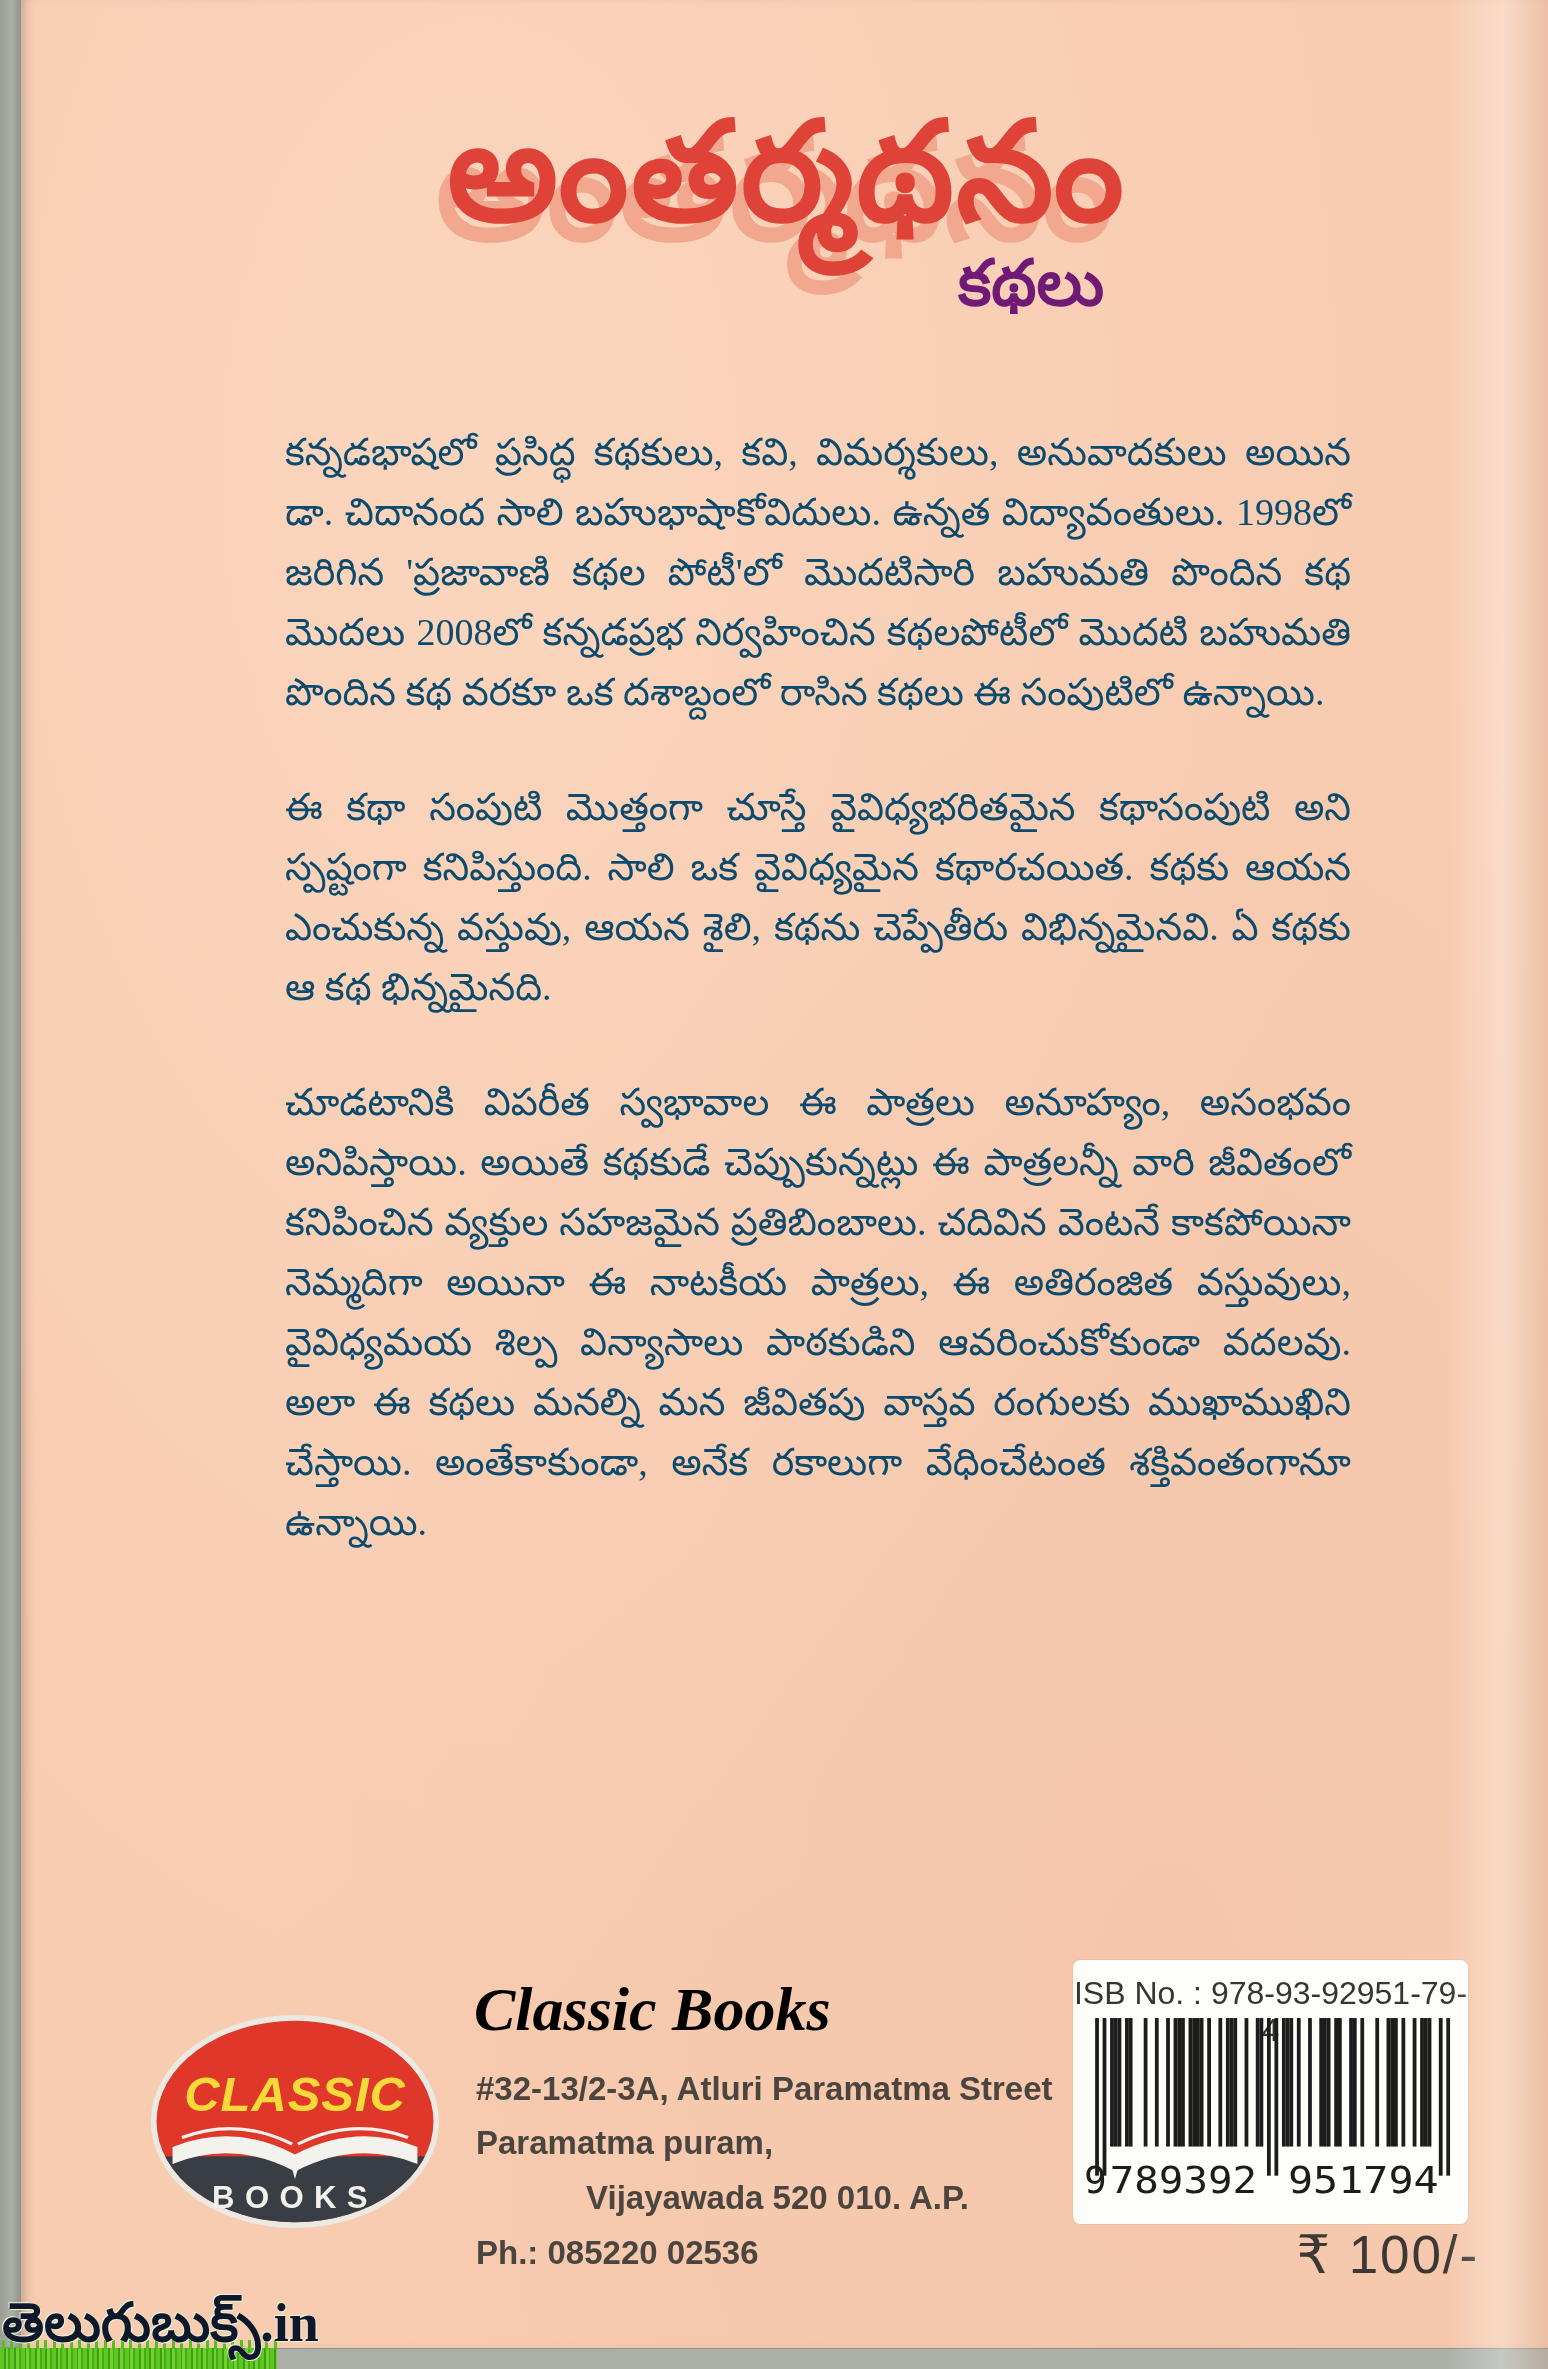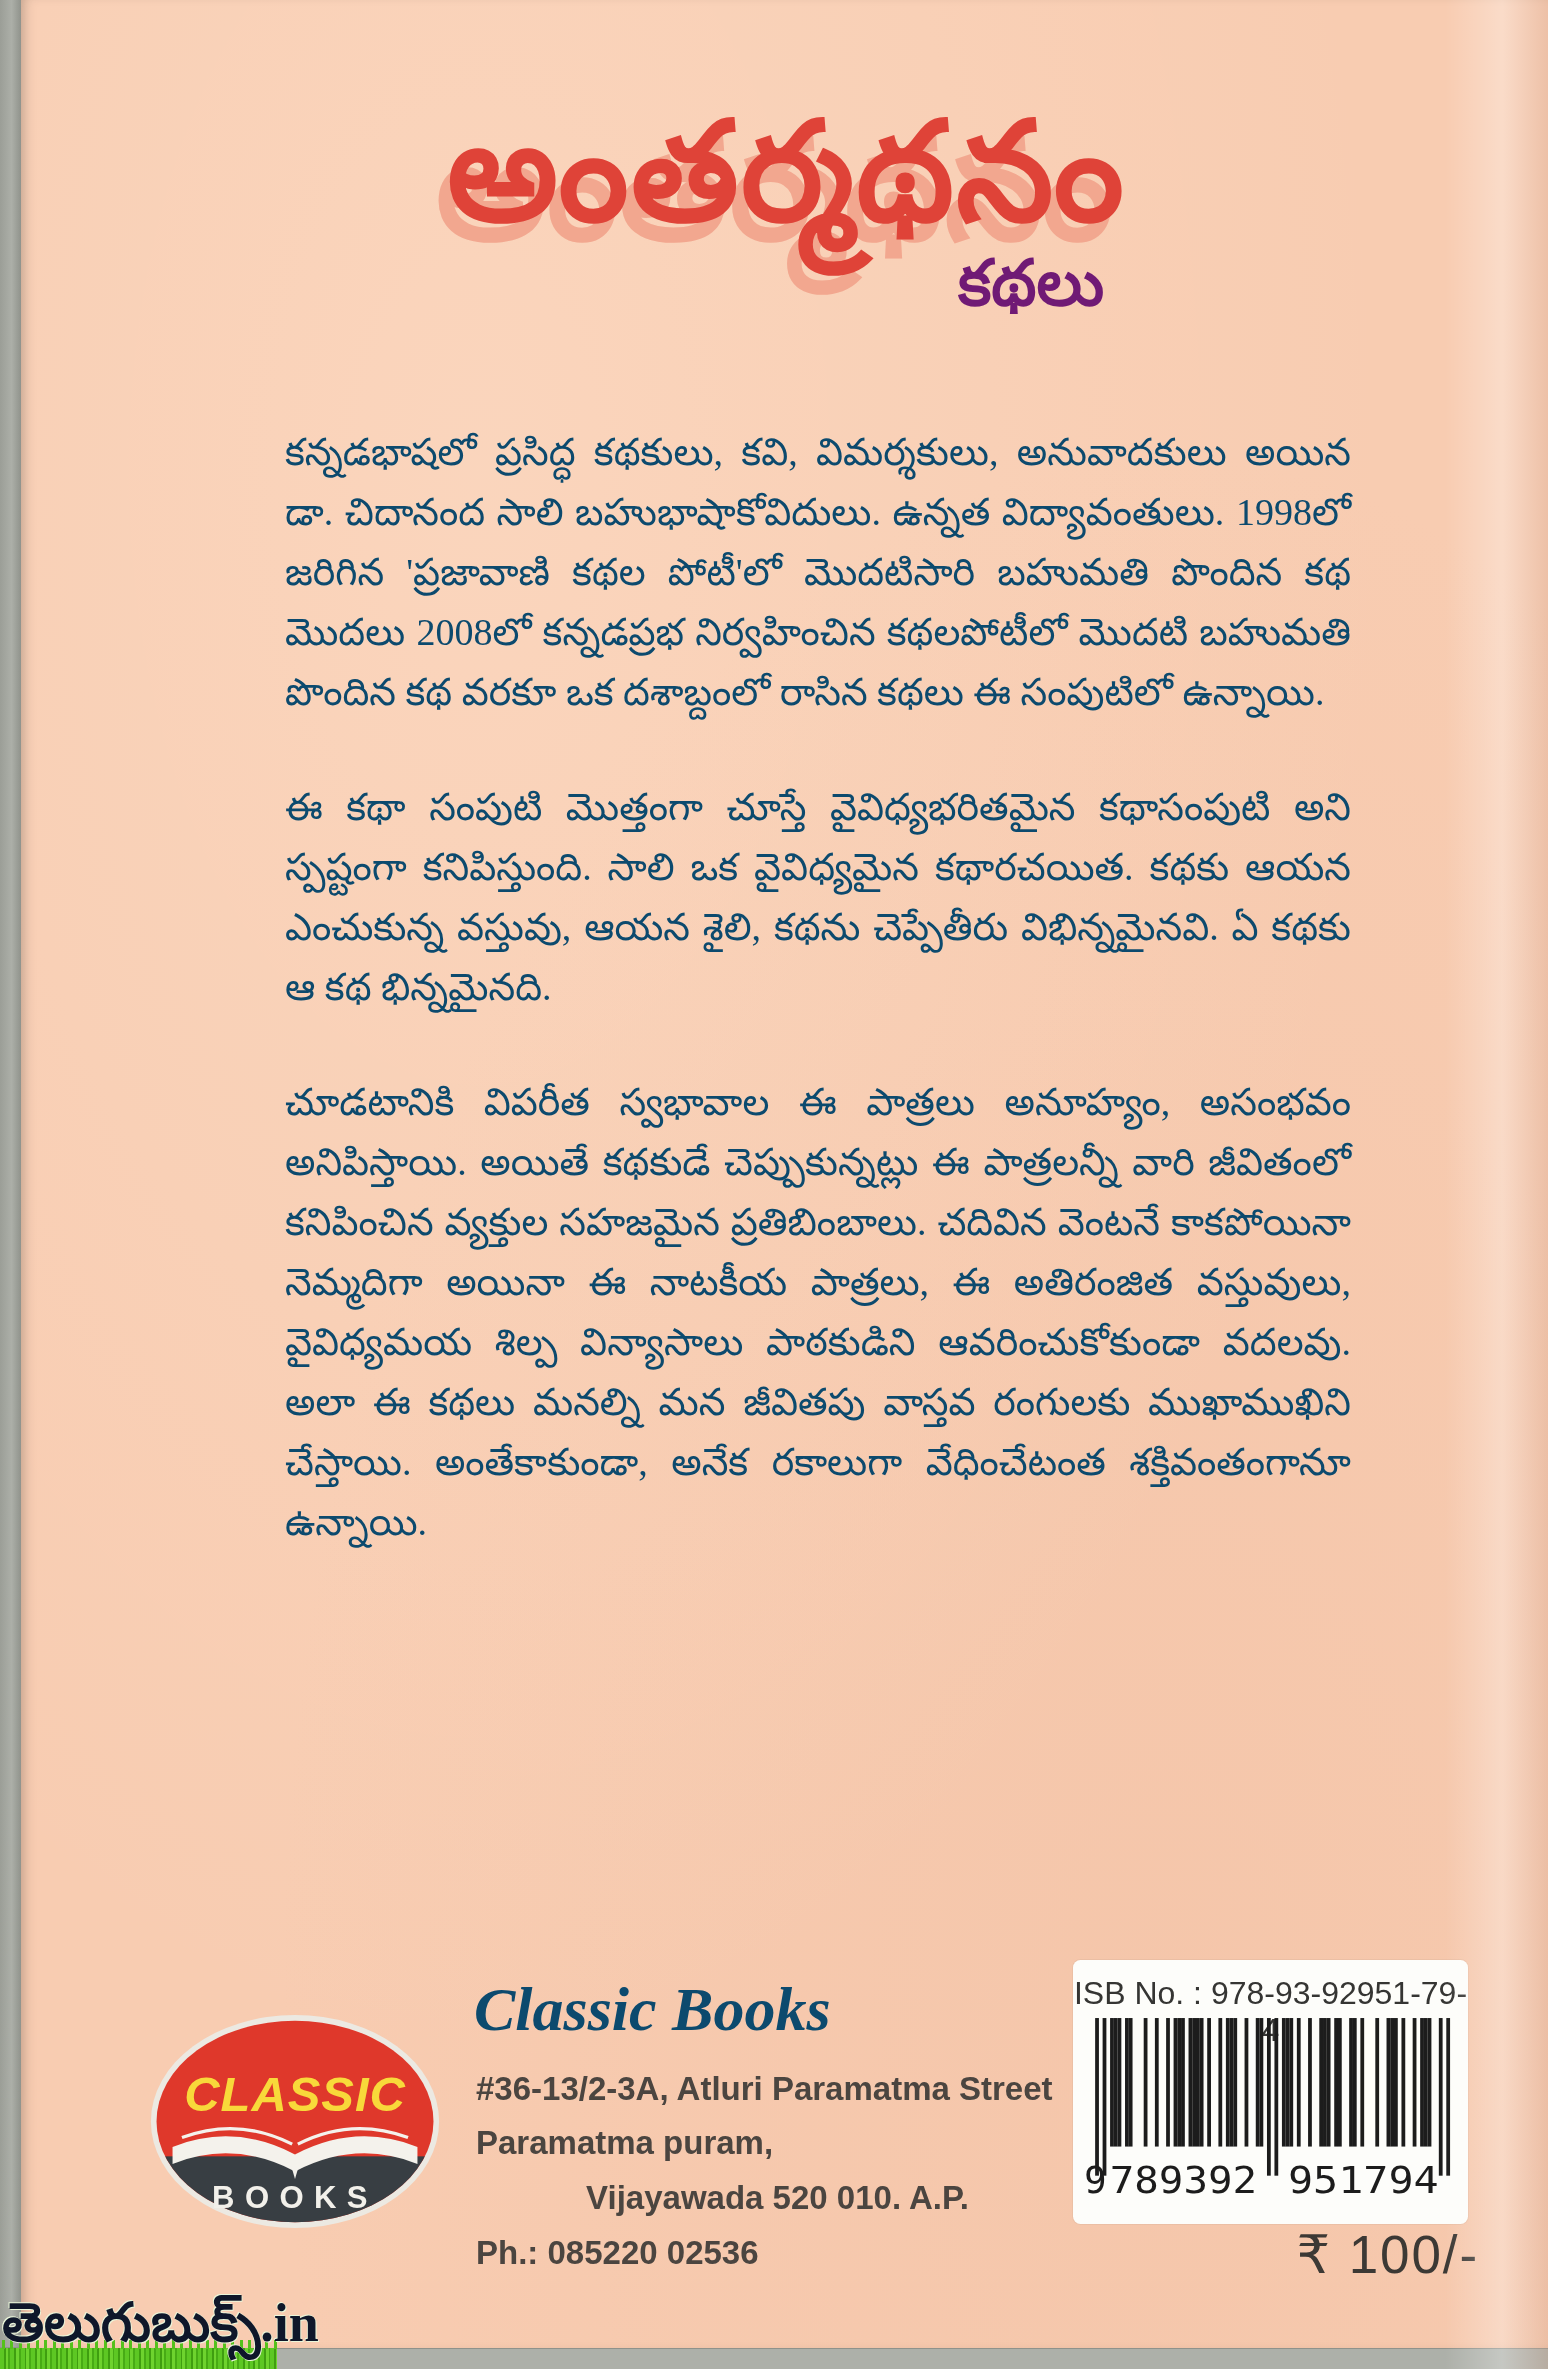--- a/index.html
+++ b/index.html
@@ -43,21 +43,21 @@
   .blurb{
     position:absolute; left:285px; top:422px; width:1066px;
     font-size:38px; line-height:60px; color:#0c4a6e;
     text-align:justify;
   }
   .blurb p{margin:0 0 55px 0;}
   .logo-svg{position:absolute; left:149px; top:2013px;}
   .pub-name{
     position:absolute; left:474px; top:1974px; width:659px;
     font-family:"Liberation Serif","DejaVu Serif",serif;
-    font-style:italic; font-weight:bold; font-size:62px; color:#0c4a6e;
+    font-style:italic; font-weight:bold; font-size:62px; color:#000000;
   }
   .addr{
     position:absolute; left:476px; width:603px;
     font-family:"Liberation Sans","DejaVu Sans",sans-serif;
     font-weight:bold; font-size:33px; color:#4b4540; letter-spacing:0;
   }
   .a1{top:2070px;} .a2{top:2124px;} .a3{top:2179px;text-align:center;} .a4{top:2234px;}
   .isbn-box{
     position:absolute; left:1073px; top:1960px; width:395px; height:264px;
     background:#fdfdfa; border-radius:7.5px;
@@ -119,21 +119,21 @@
     <rect x="0" y="152" width="310" height="80" fill="#383e43" clip-path="url(#logoClip)"></rect>
     <path d="M25,142 Q90,116 155,150 Q220,116 285,142 L285,160 Q220,134 155,168 Q90,134 25,160 Z" fill="#f4f2ec"></path>
     <path d="M35,132 Q95,110 152,139" stroke="#f4f2ec" stroke-width="3.5" fill="none"></path>
     <path d="M275,132 Q215,110 158,139" stroke="#f4f2ec" stroke-width="3.5" fill="none"></path>
     <path d="M148,152 L155,176 L162,152 Z" fill="#f4f2ec"></path>
     <text x="155" y="104" text-anchor="middle" font-family="Liberation Sans, DejaVu Sans, sans-serif" font-size="52" font-weight="bold" font-style="italic" fill="#f8d93a" letter-spacing="1">CLASSIC</text>
     <text x="155" y="207" text-anchor="middle" font-family="Liberation Sans, DejaVu Sans, sans-serif" font-size="33" font-weight="bold" fill="#f2f0ea" letter-spacing="11">BOOKS</text>
   </svg>
 
   <div class="pub-name">Classic Books</div>
-  <div class="addr a1">#36-13/2-3A, Atluri Paramatma Street</div>
+  <div class="addr a1">#32-13/2-3A, Atluri Paramatma Street</div>
   <div class="addr a2">Paramatma puram,</div>
   <div class="addr a3">Vijayawada 520 010. A.P.</div>
   <div class="addr a4">Ph.: 085220 02536</div>
 
   <div class="isbn-box">
     <div class="isbn-label">ISB No. : 978-93-92951-79-4</div>
     <svg class="barcode" width="377" height="180" viewBox="0 0 440 210">
       <text x="0" y="204" font-family="DejaVu Sans Mono, monospace" font-size="44" fill="#1c1c1c">9</text>
       <text x="30" y="204" font-family="DejaVu Sans Mono, monospace" font-size="44" fill="#1c1c1c" textLength="172" lengthAdjust="spacingAndGlyphs">789392</text>
       <text x="238" y="204" font-family="DejaVu Sans Mono, monospace" font-size="44" fill="#1c1c1c" textLength="176" lengthAdjust="spacingAndGlyphs">951794</text>

